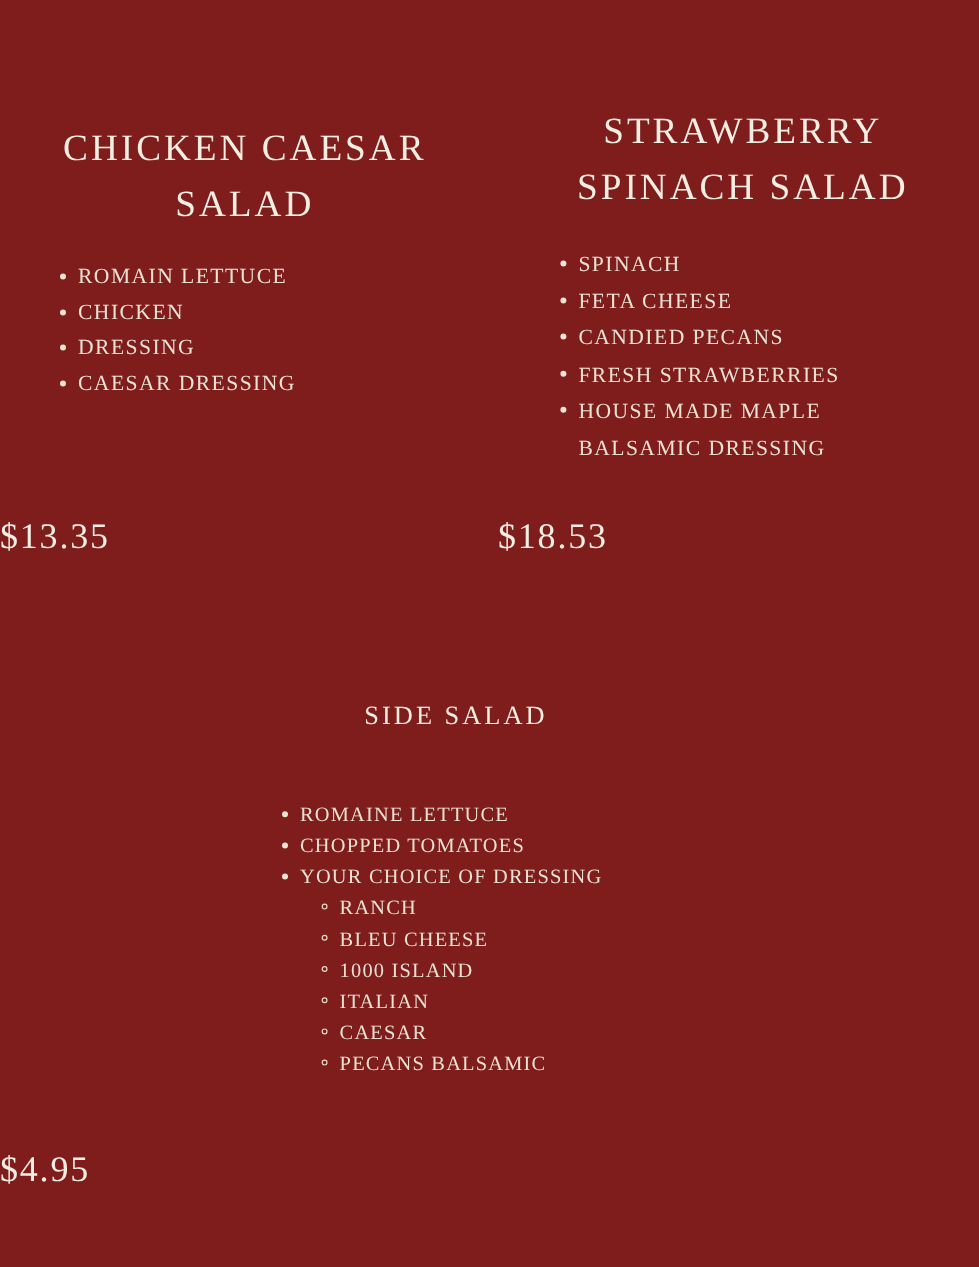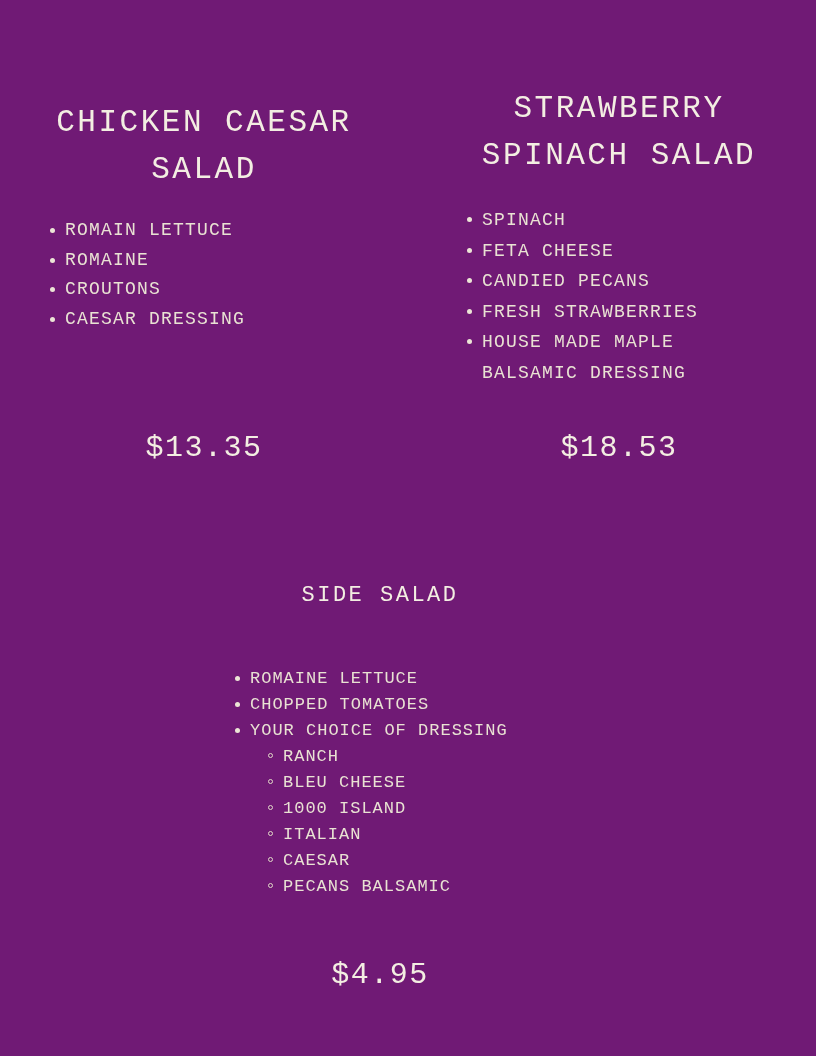--- a/index.html
+++ b/index.html
@@ -4,22 +4,22 @@
 <style>
   * { box-sizing: border-box; }
   html, body { margin: 0; padding: 0; }
   body { background: #2b1d12; }
 
   .page {
     position: relative;
     width: 816px;
     height: 1056px;
     margin: 0 auto;
-    background: #701a75;
-    font-family: Liberation Mono, monospace;
+    background: #7f1d1d;
+    font-family: Liberation Serif, serif;
     color: #ece5d6;
     overflow: hidden;
   }
 
   .title {
     margin: 0;
     font-weight: 400;
     text-align: center;
     font-size: 31px;
     line-height: 47px;
@@ -42,21 +42,20 @@
     left: 0; top: 12px;
     width: 5px; height: 5px;
     border-radius: 50%;
     background: #ece5d6;
   }
 
   .price {
     font-size: 30px;
     letter-spacing: 1.5px;
     color: #f3eee2;
-    text-align: center;
   }
 
   
   .col { position: absolute; top: 0; width: 408px; height: 520px; }
   .col-left  { left: 0; }
   .col-right { left: 415px; }
 
   .col-left  .title { margin-top: 99px; }
   .col-right .title { margin-top: 85px; }
 
@@ -103,25 +102,25 @@
       <span class="title-line">CHICKEN CAESAR</span>
       <span class="title-line">SALAD</span>
     </h2>
     <ul class="items">
       <li class="item">
         <span class="bullet-dot"></span>
         <span>ROMAIN LETTUCE</span>
       </li>
       <li class="item">
         <span class="bullet-dot"></span>
-        <span>ROMAINE</span>
-      </li>
-      <li class="item">
-        <span class="bullet-dot"></span>
-        <span>CROUTONS</span>
+        <span>CHICKEN</span>
+      </li>
+      <li class="item">
+        <span class="bullet-dot"></span>
+        <span>DRESSING</span>
       </li>
       <li class="item">
         <span class="bullet-dot"></span>
         <span>CAESAR DRESSING</span>
       </li>
     </ul>
     <div class="price">$13.35</div>
   </section>
 
   <section class="col col-right">

